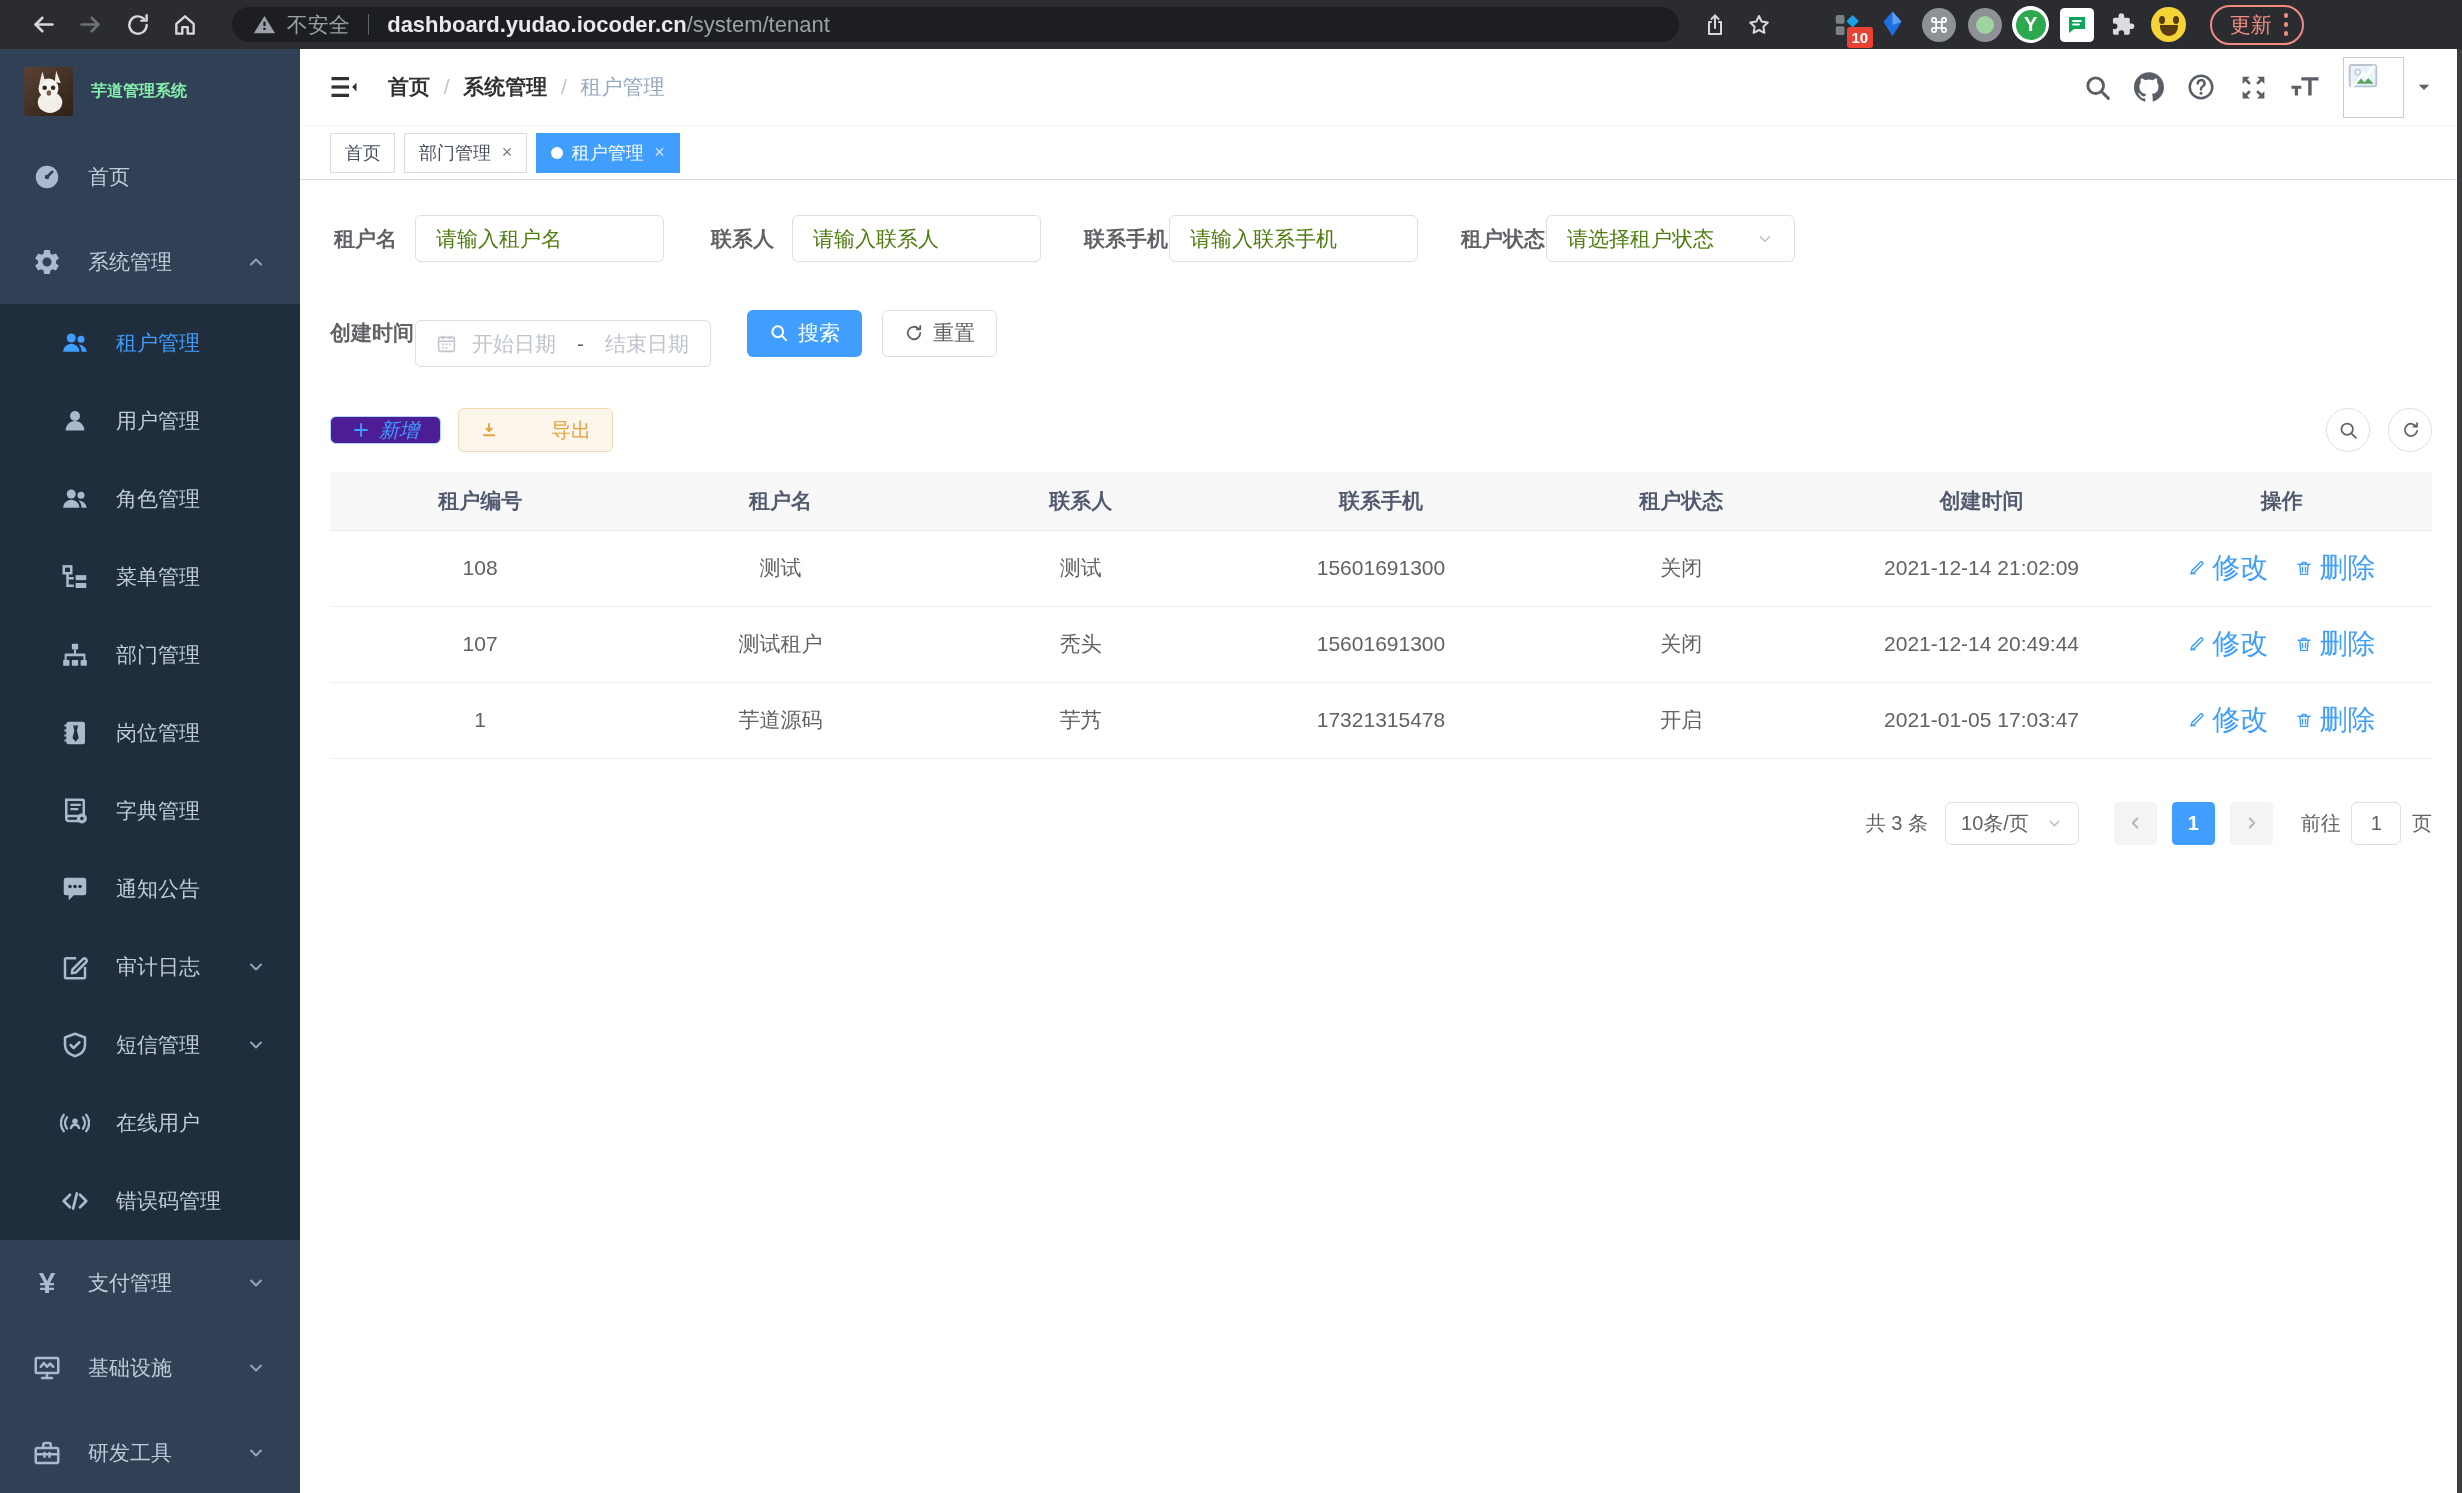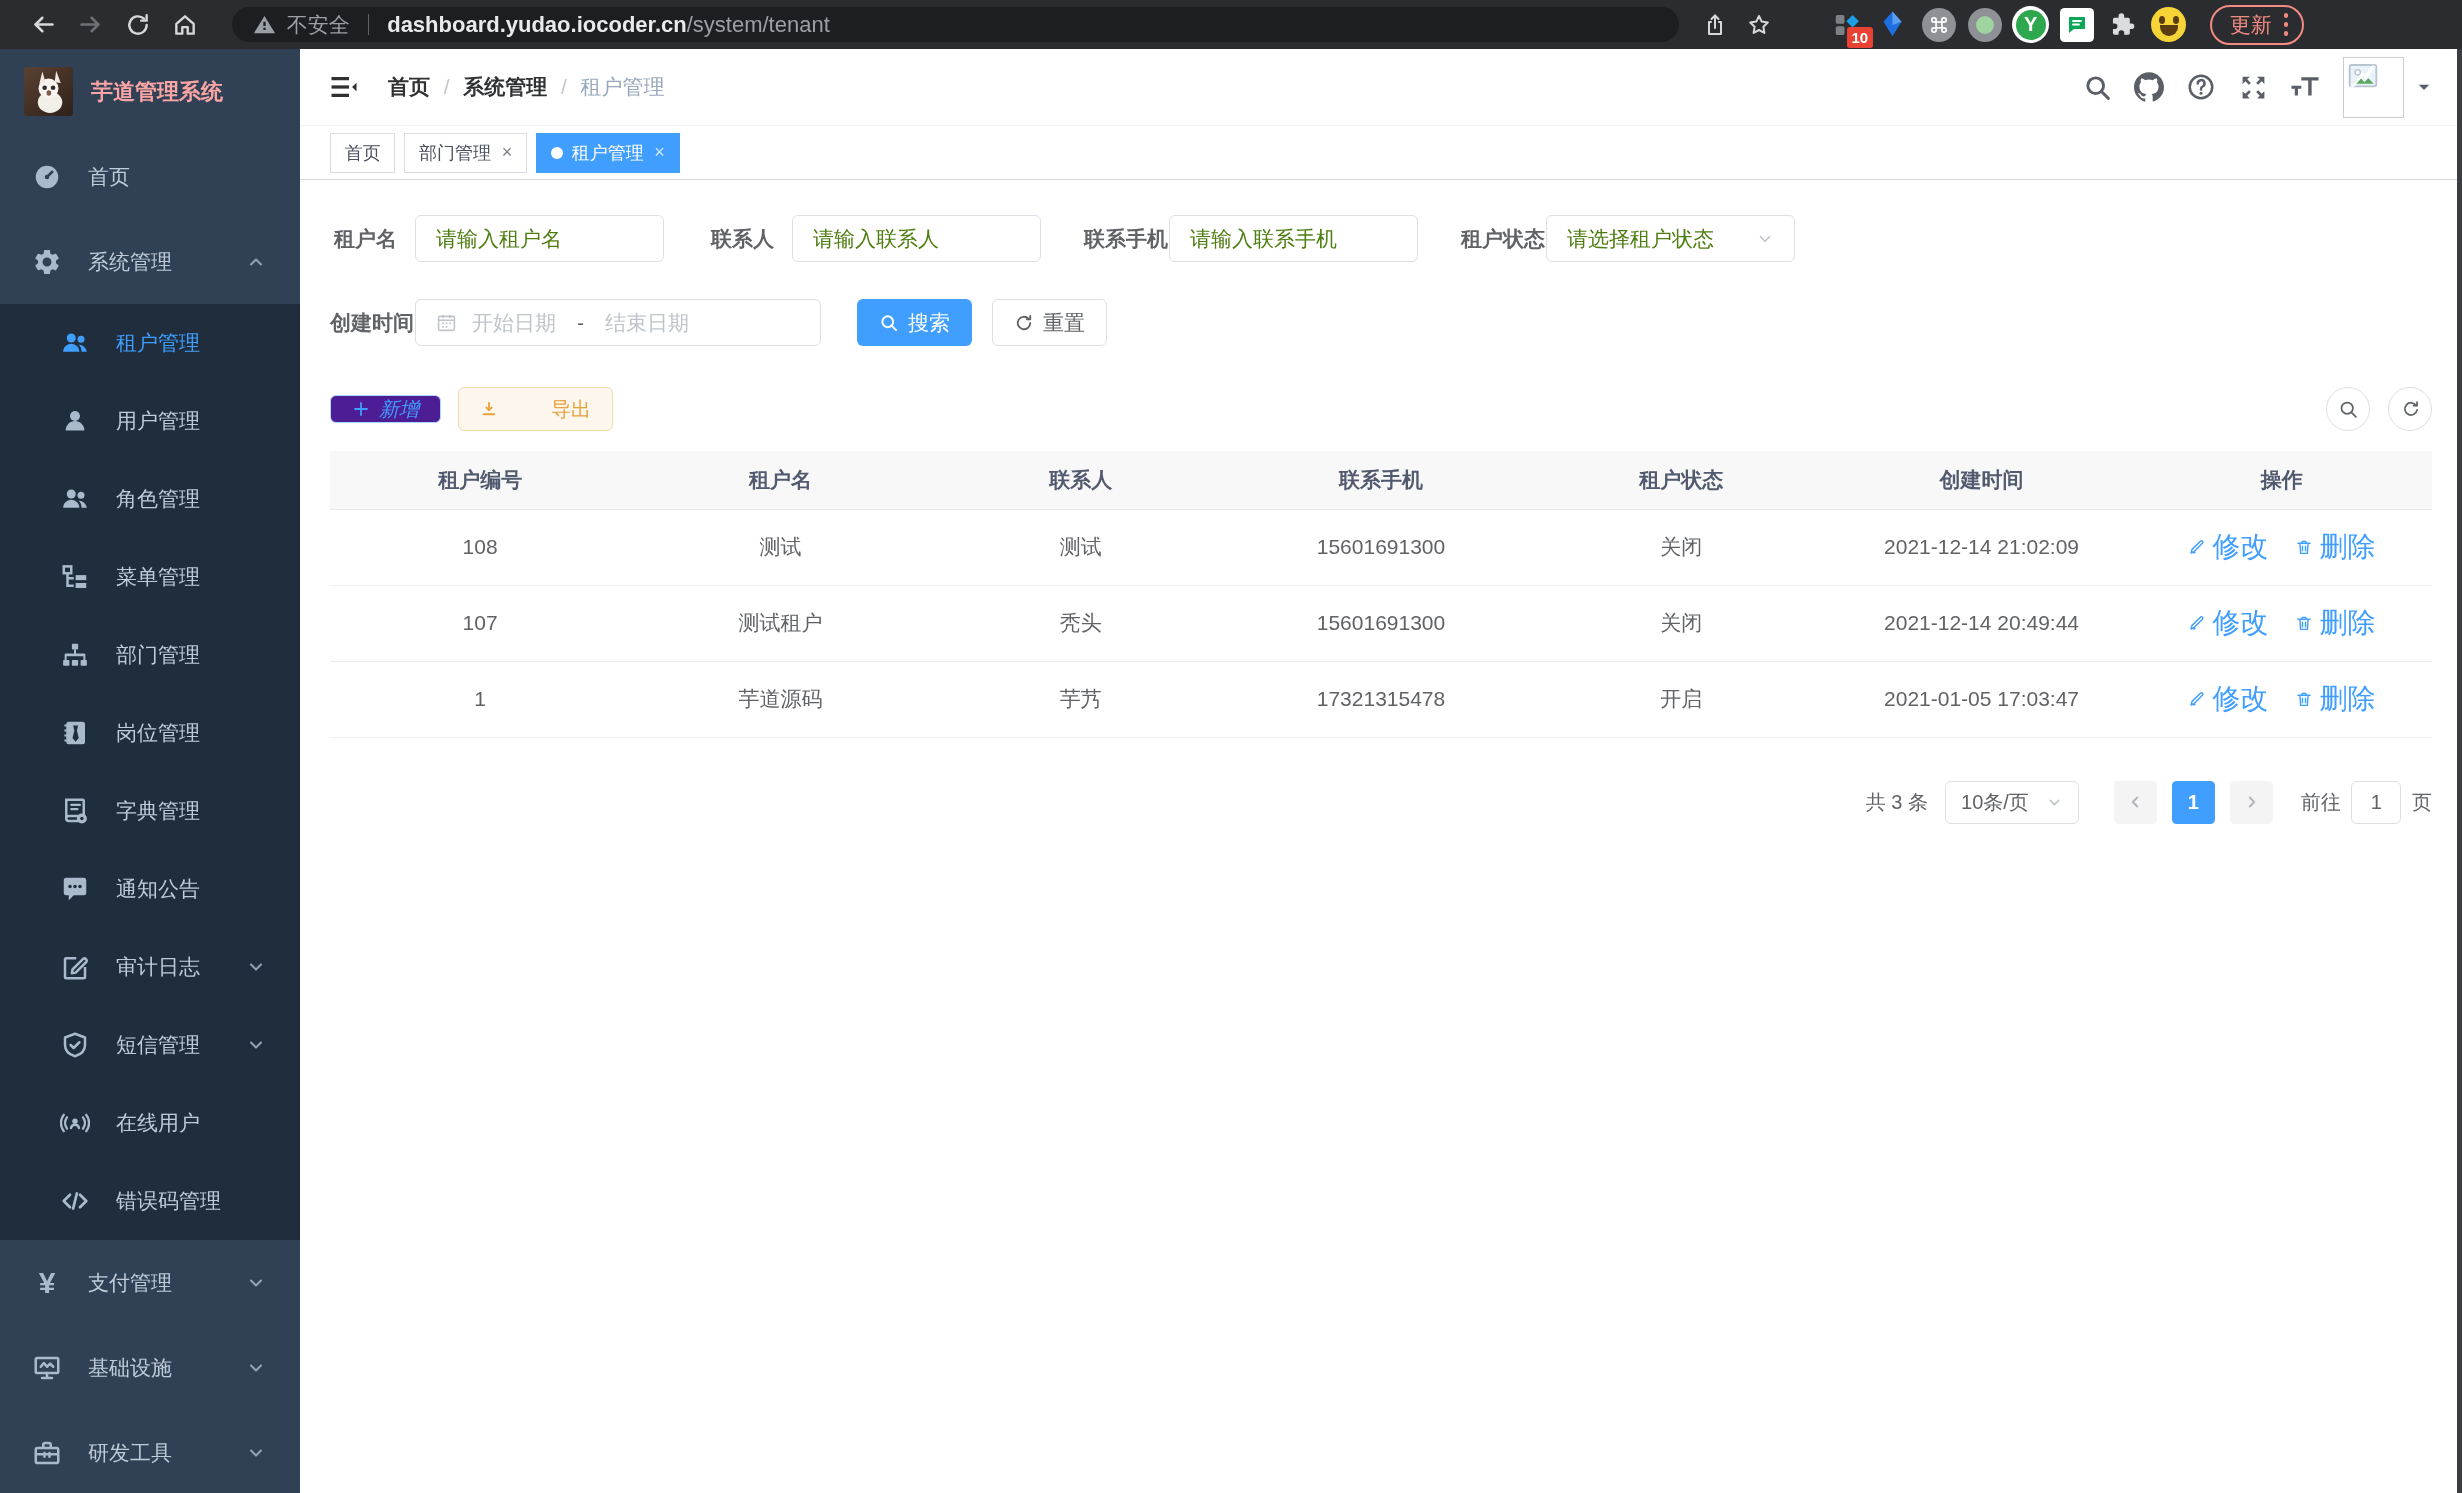--- a/index.html
+++ b/index.html
@@ -31,21 +31,21 @@
   .emoji .eye { position:absolute; top:9px; width:6px; height:7.6px; border-radius:50%; background:#5b3b12; }
   .emoji .mouth { position:absolute; left:8.4px; top:18px; width:18px; height:10.7px; border-radius:0 0 10.7px 10.7px; background:#5b3b12; }
   .update-pill { margin-left:18px; height:40px; border:2.3px solid #f28b82; border-radius:20px; color:#f28b82; font-size:21px; display:flex; align-items:center; padding:0 13.7px 0 18px; flex:none; }
   .vdots { display:flex; flex-direction:column; gap:4.6px; margin-left:12px; }
   .vdots i { width:4.6px; height:4.6px; border-radius:50%; background:#f28b82; }
 
   
   .sidebar { position:absolute; top:49px; left:0; width:300px; bottom:0; background:#304156; color:#bfcbd9; }
   .logo-row { height:85px; display:flex; align-items:center; padding-left:24px; }
   .logo-img { width:49px; height:49px; background:linear-gradient(140deg,#5a4232,#2e2019); border-radius:3px; flex:none; position:relative; overflow:hidden; }
-  .logo-title { color:#fca5a5; font-size:22px; font-weight:700; margin-left:18px; white-space:nowrap; }
+  .logo-title { color:#86efac; font-size:16px; font-weight:700; margin-left:18px; white-space:nowrap; }
   .m-item { height:85px; display:flex; align-items:center; padding-left:30px; position:relative; font-size:21px; color:#bfcbd9; cursor:pointer; }
   .m-item .mi { width:34px; height:34px; margin-right:24px; flex:none; color:#aab9cc; display:flex; align-items:center; justify-content:center; }
   .submenu { background:#1f2d3d; }
   .submenu .m-item { height:78px; padding-left:58px; }
   .m-item.active, .m-item.active .mi { color:#409eff; }
   .chev { position:absolute; right:34px; color:#93a4b9; }
 
   
   .main { position:absolute; left:300px; top:49px; right:0; bottom:0; background:#fff; }
   .navbar { height:76px; display:flex; align-items:center; padding:0 29px; background:#fff; }
@@ -65,21 +65,21 @@
   .tag.active { background:#409eff; border-color:#409eff; color:#fff; }
   .tag.active .dot { display:block; }
   .tag .x { margin-left:10.7px; font-size:18px; opacity:.75; }
 
   .content { padding:35px 30px 0; }
   .f-row { display:flex; align-items:center; margin-bottom:37px; }
   .f-item { display:flex; align-items:center; margin-right:43px; }
   .f-label { width:85px; text-align:right; padding-right:18px; font-size:21px; font-weight:700; color:#606266; flex:none; white-space:nowrap; }
   .f-input { width:249px; height:47px; border:1.5px solid #dcdfe6; border-radius:6px; background:#fff; display:flex; align-items:center; padding:0 20px; font-size:21px; color:#4d7c0f; }
   .f-select { justify-content:space-between; }
-  .f-date { width:406px; color:#bfc4cc; }
+  .f-date { width:296px; color:#bfc4cc;margin-top:21px; }
   .f-date .sep { color:#606266; margin:0 21px; }
   .btn { height:47px; border-radius:6px; display:inline-flex; align-items:center; justify-content:center; padding:0 21px; font-size:21px; cursor:pointer; border:1.5px solid transparent; }
   .btn svg { margin-right:9px; }
   .btn-primary { background:#409eff; color:#fff; }
   .btn-default { background:#fff; border-color:#dcdfe6; color:#606266; }
   .btn-plain-blue { background:#4c1d95; border-color:#b3d8ff; color:#409eff; height:28px; font-size:20px;font-style:italic; }
   .btn-plain-yellow { background:#fdf6ec; border-color:#f5dab1; color:#e6a23c; height:44px; font-size:20px;gap:44px; }
   .act-row { display:flex; align-items:center; margin:4.6px 0 20px; }
   .circle-btn { width:44px; height:44px; border-radius:50%; border:1.5px solid #dcdfe6; background:#fff; color:#5f6368; display:flex; align-items:center; justify-content:center; margin-left:18px; cursor:pointer; }
   .spacer { flex:1; }

